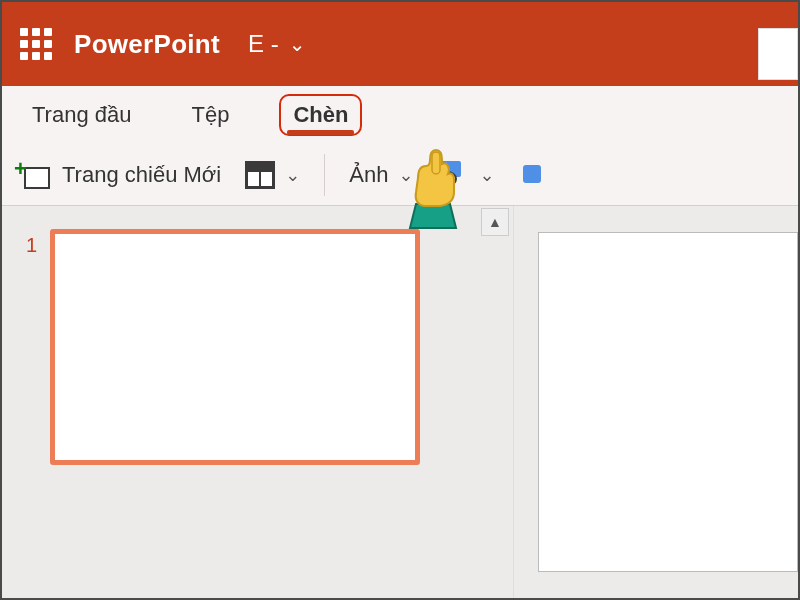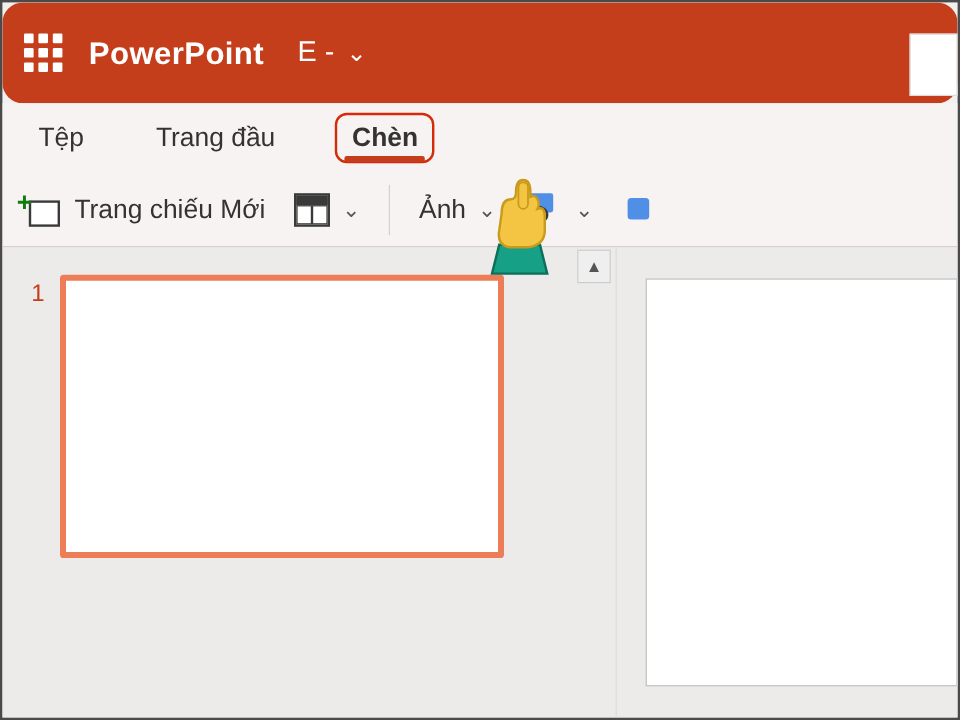--- a/index.html
+++ b/index.html
@@ -9,21 +9,20 @@
     
     .titlebar {
       height: 84px;
       background: #c43e1c;
       display: flex;
       align-items: center;
       padding: 0 18px;
       color: #fff;
       gap: 22px;
       position: relative;
-      border-radius: 17px;
     }
     .app-launcher {
       display: grid;
       grid-template-columns: repeat(3, 8px);
       grid-template-rows: repeat(3, 8px);
       gap: 4px;
       cursor: pointer;
     }
     .app-launcher span { background: #fff; border-radius: 1px; }
     .app-name { font-size: 26px; font-weight: 600; letter-spacing: 0.3px; }
@@ -128,22 +127,22 @@
   </div>
   <div class="app-name">PowerPoint</div>
   <div class="doc-status">
     <span>E -</span>
     <span class="chevron-down">⌄</span>
   </div>
   <div class="rightbox"></div>
 </div>
 
 <div class="ribbon-tabs">
+  <div class="ribbon-tab">Trang đầu</div>
   <div class="ribbon-tab">Tệp</div>
-  <div class="ribbon-tab">Trang đầu</div>
   <div class="ribbon-tab active">Chèn</div>
 </div>
 
 <div class="ribbon-toolbar">
   <div class="new-slide-btn">
     <span class="new-slide-icon">
       <span class="nsi-rect"></span>
       <span class="nsi-plus">+</span>
     </span>
     <span>Trang chiếu Mới</span>

